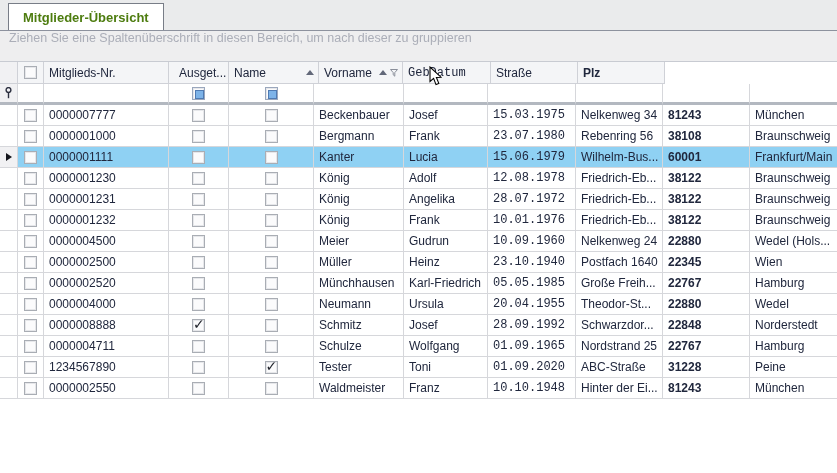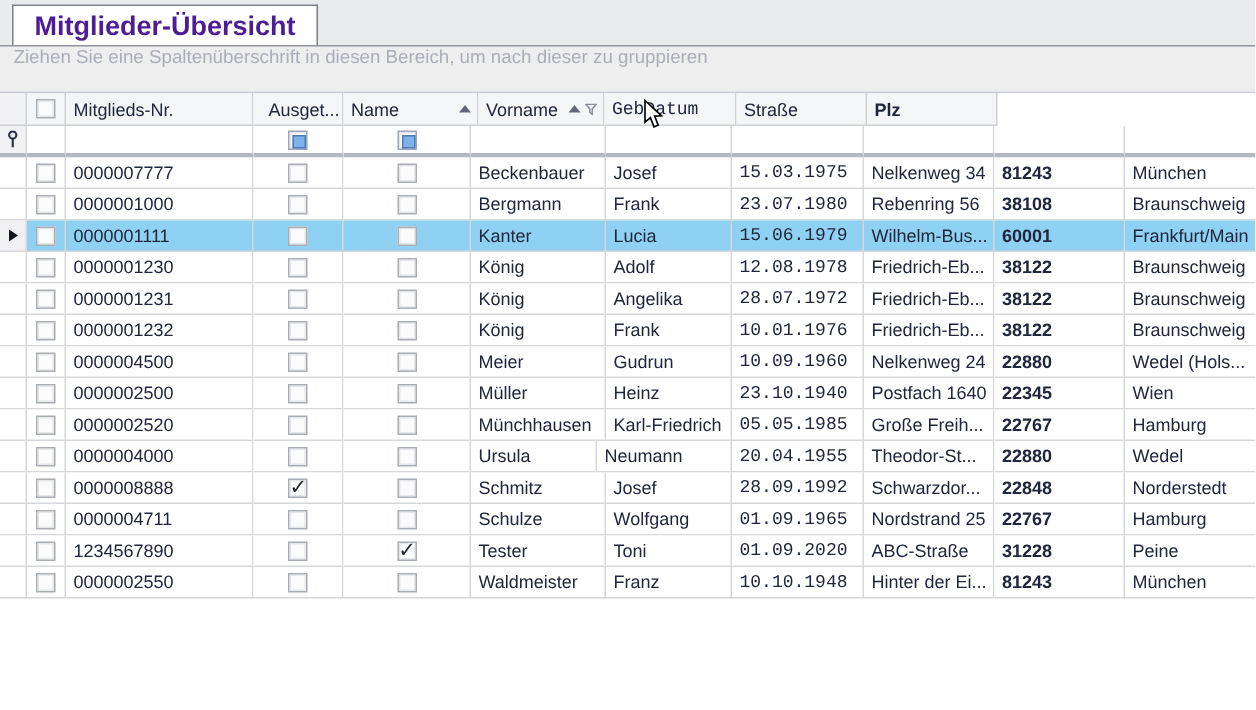--- a/index.html
+++ b/index.html
@@ -11,21 +11,21 @@
   }
   
   .tab-band {
     height:31px; background:#eaebec; border-bottom:1px solid #8d929e;
     display:flex; align-items:flex-end; position:relative;
   }
   .tab {
     margin-left:8px; height:27px; background:#ffffff;
     border:1px solid #787d87; border-bottom:none;
     padding:0 14px; display:flex; align-items:center;
-    font-size:18px; font-weight:bold; color:#4c1d95;
+    font-size:13px; font-weight:bold; color:#4d7c0f;
   }
   
   .group-panel {
     height:30px; background:#eeeeef; display:flex; align-items:flex-start;
     padding-left:9px; font-size:12.5px; color:#abaeb8;
   }
   
   .grid { border-top:1px solid #c8cbd2; }
   .grid-row { display:flex; width:837px; }
   .cell {
@@ -355,22 +355,22 @@
     <div class="cell c-sel">
           <span class="cb"></span>
         </div>
     <div class="cell c-nr t">0000004000</div>
     <div class="cell c-aus">
           <span class="cb"></span>
         </div>
     <div class="cell c-ext">
           <span class="cb"></span>
         </div>
+    <div class="cell c-name t">Neumann</div>
     <div class="cell c-vor t">Ursula</div>
-    <div class="cell c-name t">Neumann</div>
     <div class="cell c-geb t">20.04.1955</div>
     <div class="cell c-str t">Theodor-St...</div>
     <div class="cell c-plz t">22880</div>
     <div class="cell c-ort t">Wedel</div>
   </div>
 
   <div class="grid-row body-row">
     <div class="cell c-ind"></div>
     <div class="cell c-sel">
           <span class="cb"></span>

